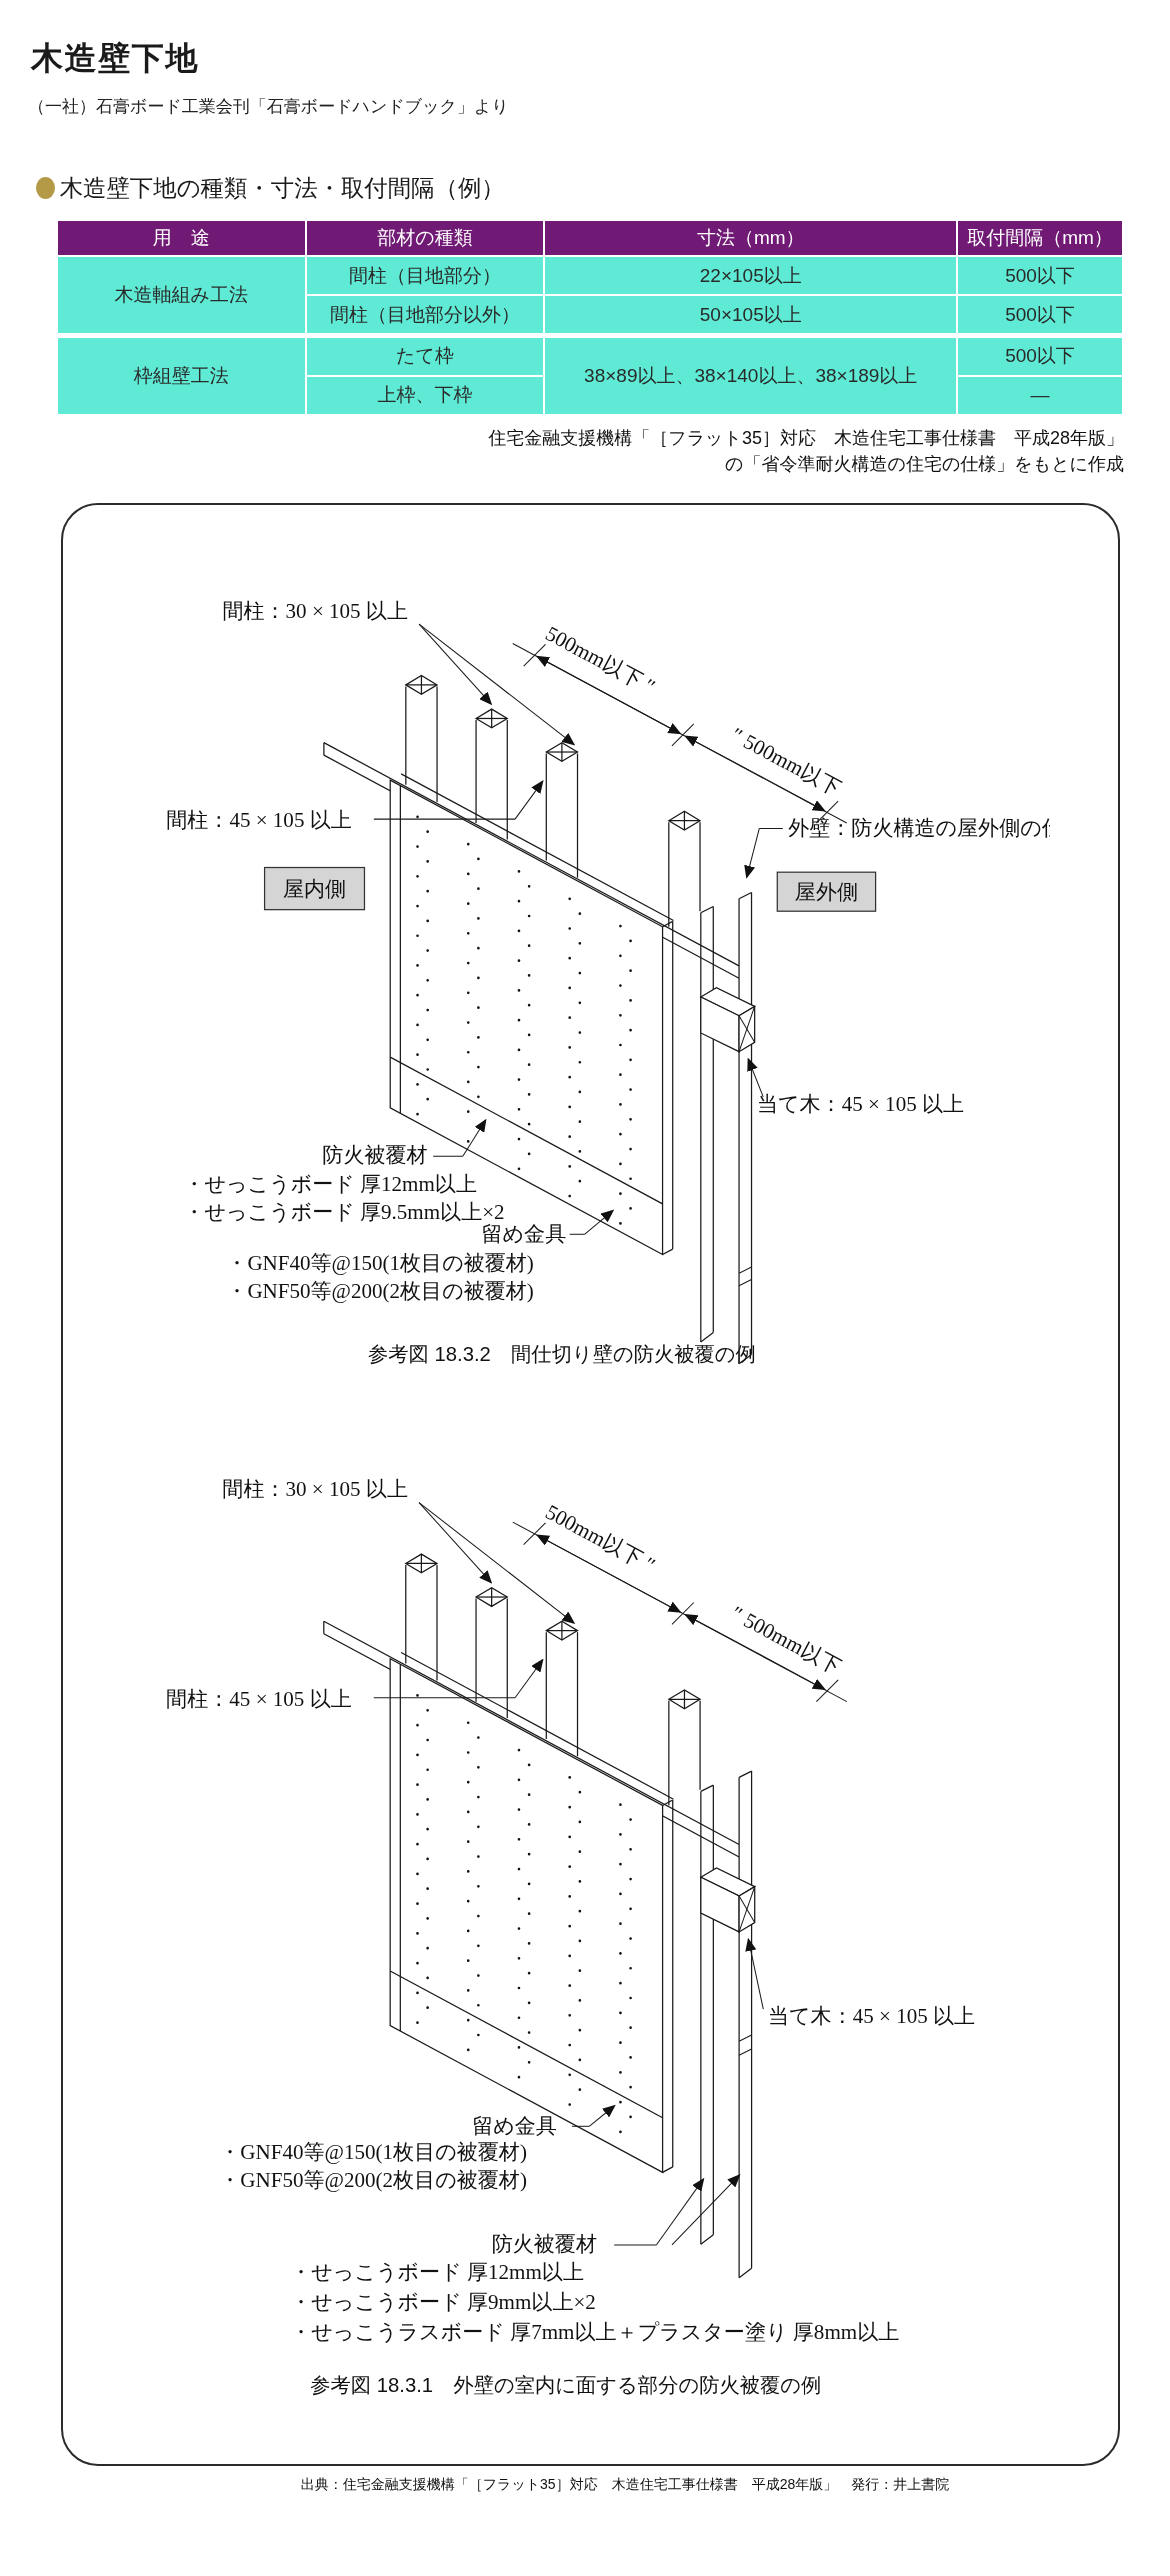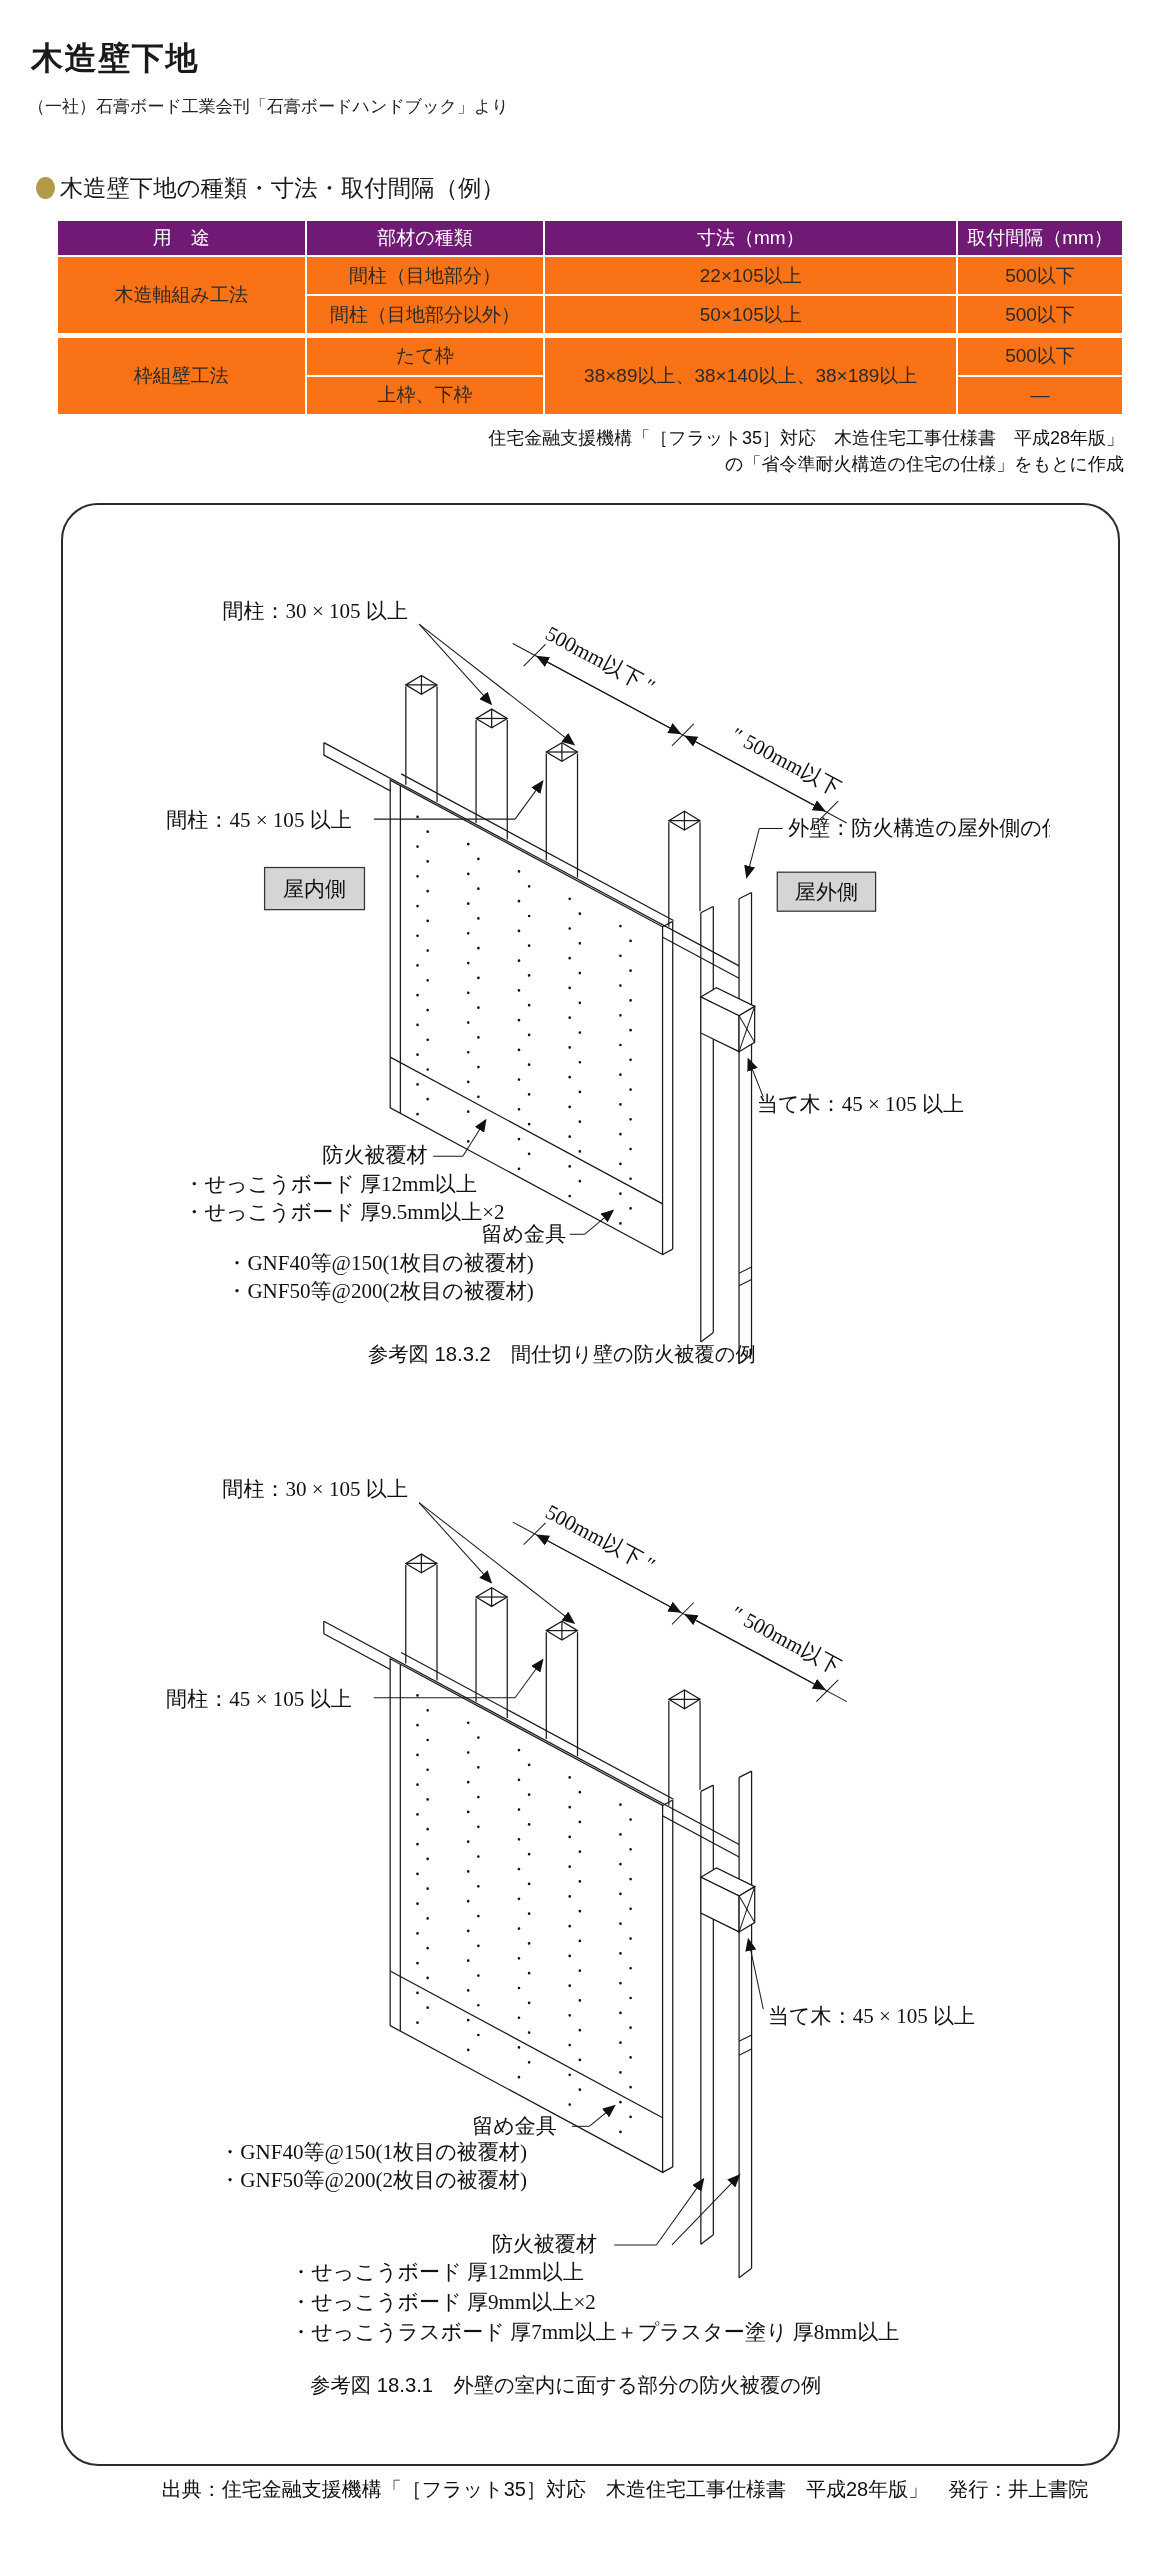--- a/index.html
+++ b/index.html
@@ -15,21 +15,21 @@
   .section-head{position:absolute;left:36px;top:172px;font-size:23.4px;display:flex;align-items:center;}
   .bullet{display:inline-block;width:19px;height:22px;border-radius:50%;background:#b49a47;margin-right:4.7px;}
   
   .spec-table-wrap{position:absolute;left:56px;top:219px;width:1068px;}
   table.spec{border-collapse:separate;border-spacing:2.3px;width:100%;table-layout:fixed;}
   table.spec th{
     background:#701a75;color:#fff;font-weight:500;font-size:19px;height:34px;
     text-align:center;vertical-align:middle;padding:0 3.1px;
   }
   table.spec td{
-    background:#f97316;color:#2a2a2a;font-size:19px;height:37px;
+    background:#5eead4;color:#2a2a2a;font-size:19px;height:37px;
     text-align:center;vertical-align:middle;padding:0 0;
   }
   tr.gap td{background:transparent;height:0.8px;padding:0;}
   
   .table-note{position:absolute;left:56px;top:426px;width:1068px;text-align:right;
     font-size:18px;line-height:1.42;color:#111;}
   
   .diagram-box{position:absolute;left:61px;top:503px;width:1055px;height:1959px;
     border:2px solid #2b2b2b;border-radius:37px;background:#fff;}
   
@@ -37,21 +37,21 @@
   svg.dia line,svg.dia polyline,svg.dia polygon,svg.dia path{stroke:#1a1a1a;stroke-width:1.6;fill:none;}
   svg.dia .fillw{fill:#ffffff;}
   svg.dia .dots{stroke:#111;stroke-width:3.4;stroke-dasharray:0.1 38;stroke-linecap:round;}
   svg.dia text{stroke:none;fill:#111;font-family:"Liberation Serif","DejaVu Serif",serif;font-size:27px;}
   svg.dia text.cap{font-family:"Liberation Sans","DejaVu Sans",sans-serif;font-size:26px;}
   svg.dia text.boxlab{font-family:"Liberation Sans","DejaVu Sans",sans-serif;font-size:27px;}
   svg.dia rect.gray{fill:#d5d5d5;stroke:#333;stroke-width:1.6;}
   svg.dia .thin{stroke-width:1.3;}
   
   .footer{position:absolute;left:141px;top:2476px;width:968px;text-align:center;
-    font-size:20px;color:#111;}
+    font-size:14px;color:#111;}
 </style>
 </head>
 <body>
 
 <h1 class="title">木造壁下地</h1>
 <p class="subtitle">（一社）石膏ボード工業会刊「石膏ボードハンドブック」より</p>
 
 <div class="section-head">
   <span class="bullet"></span>
   <span>木造壁下地の種類・寸法・取付間隔（例）</span>

